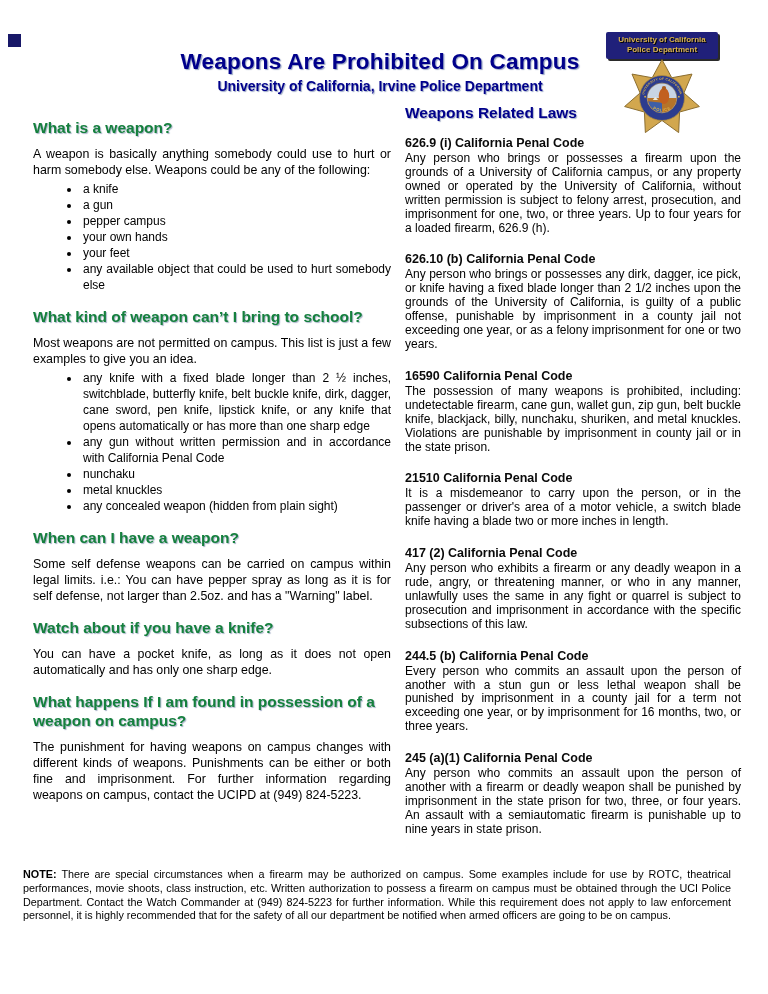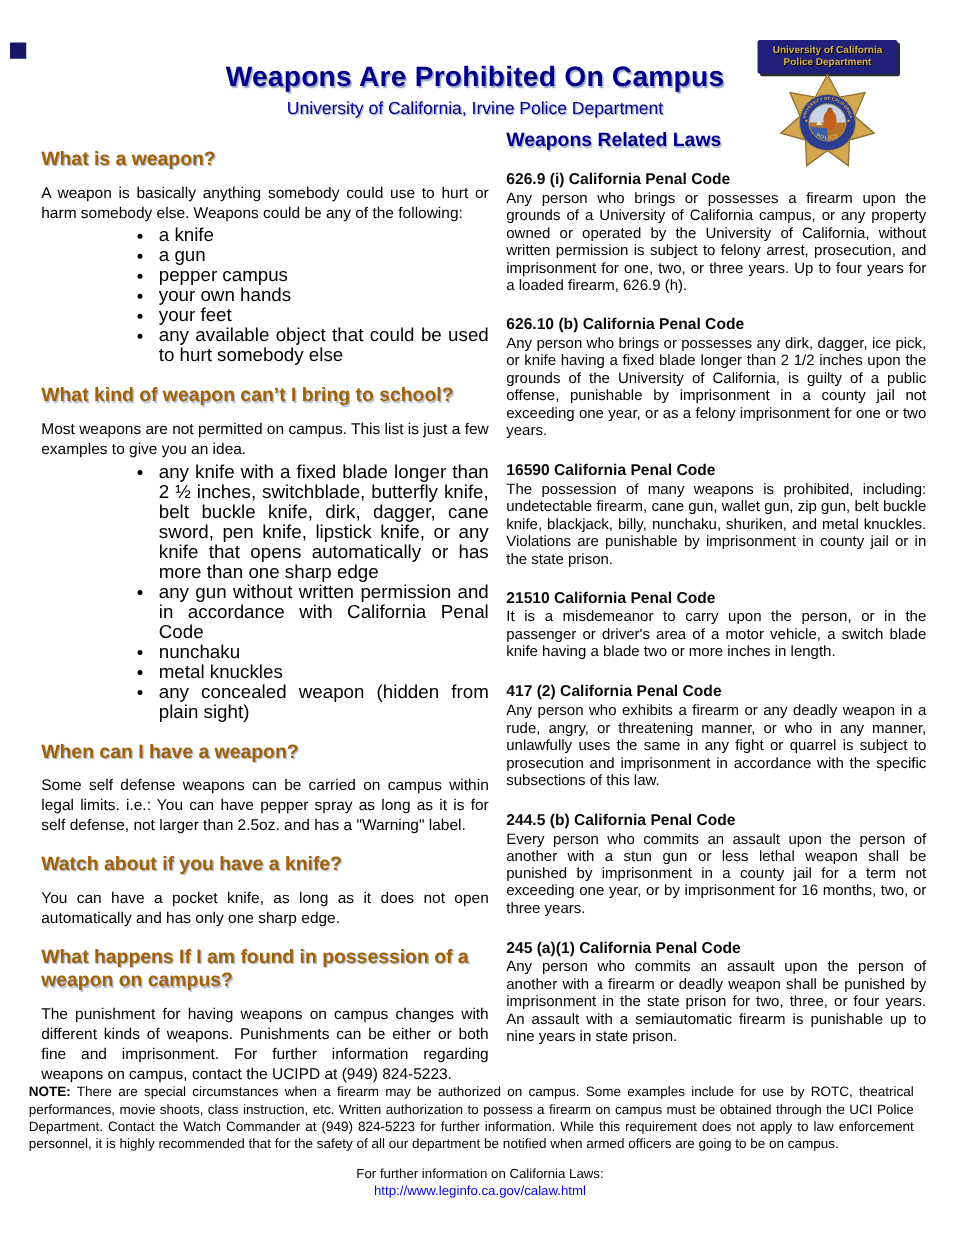--- a/index.html
+++ b/index.html
@@ -28,21 +28,21 @@
   .doc-title {
     font-size: 22.5px;
     font-weight: bold;
     color: #00008B;
     text-shadow: 1.2px 1.2px 1px #9aa7c4;
     letter-spacing: 0.2px;
   }
   .doc-subtitle {
     margin-top: 3px;
     font-size: 14px;
-    font-weight: normal;
+    font-weight: bold;
     color: #00008B;
     text-shadow: 1px 1px 1px #9aa7c4;
   }
   .badge-banner {
     position: absolute;
     left: 606px; top: 32px;
     width: 112px; height: 27px;
     background: #20207a;
     border-radius: 2px;
     box-shadow: 2px 2px 0 #2a2a2a;
@@ -68,42 +68,41 @@
     width: 358px;
   }
   .col-right {
     position: absolute;
     left: 405px; top: 103px;
     width: 336px;
   }
   .section-heading {
     font-size: 15.5px;
     font-weight: bold;
-    color: #a16207;
+    color: #15803d;
     text-shadow: 1px 1px 1px #a8b2c8;
     margin: 14px 0 9px 0;
     line-height: 19px;
   }
   .section-heading.first { margin-top: 0; }
   .body-text {
     font-size: 12.4px;
     line-height: 16px;
     text-align: justify;
     margin-bottom: 3px;
   }
   ul.bullets {
     margin: 1px 0 0 0;
     padding-left: 48px;
   }
   ul.bullets li {
-    font-size: 15px;
+    font-size: 12px;
     line-height: 16px;
     text-align: justify;
     padding-left: 2px;
-    margin-left: 44px;
   }
   .laws-header {
     font-size: 15.5px;
     font-weight: bold;
     color: #00008B;
     text-shadow: 1px 1px 1px #a8b2c8;
     line-height: 19px;
     margin-bottom: 9px;
   }
   .law { margin-top: 17px; }
@@ -262,18 +261,14 @@
     <div class="law">
       <div class="law-code">245 (a)(1) California Penal Code</div>
       <div class="law-text">Any person who commits an assault upon the person of another with a firearm or deadly weapon shall be punished by imprisonment in the state prison for two, three, or four years. An assault with a semiautomatic firearm is punishable up to nine years in state prison.</div>
     </div>
   </div>
 
   <div class="note-block">
     <span class="note-label">NOTE:</span><span> There are special circumstances when a firearm may be authorized on campus.  Some examples include for use by ROTC, theatrical performances, movie shoots, class instruction, etc.  Written authorization to possess a firearm on campus must be obtained through the UCI Police Department. Contact the Watch Commander at (949) 824-5223 for further information.  While this requirement does not apply to law enforcement personnel, it is highly recommended that for the safety of all our department be notified when armed officers are going to be on campus.</span>
   </div>
 
-  <div class="footer-block">
-    <div>For further information on California Laws:</div>
-    <div><a class="footer-link">http://www.leginfo.ca.gov/calaw.html</a></div>
-  </div>
 
 </div>
 
 </body></html>

